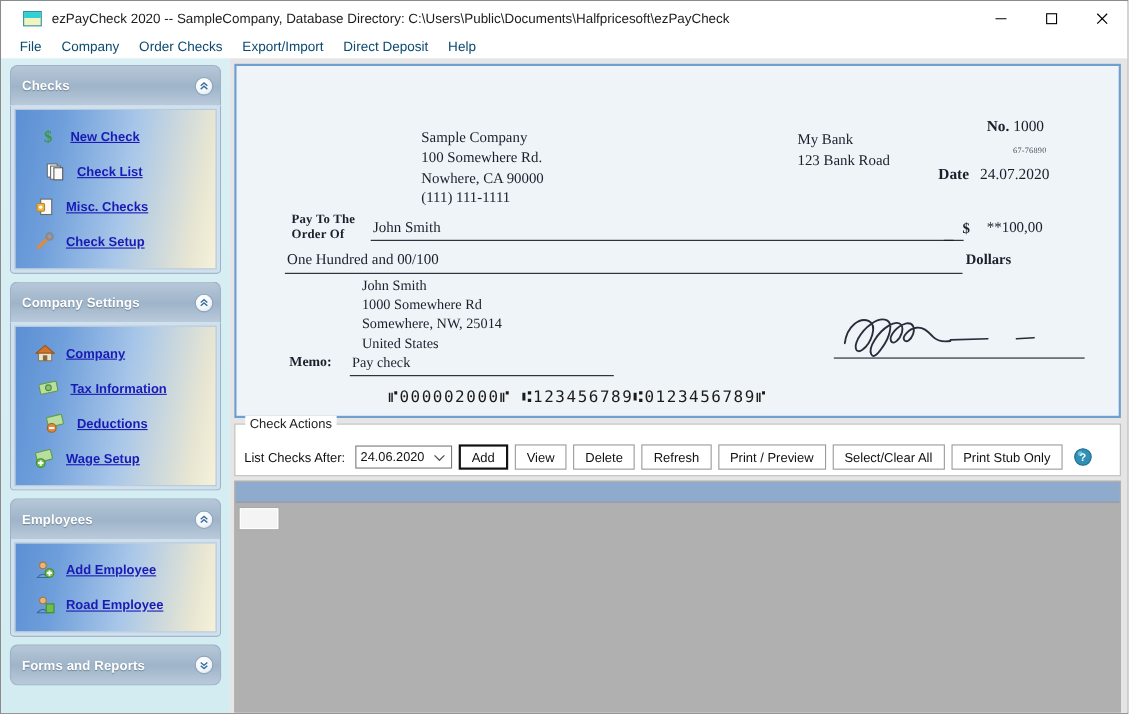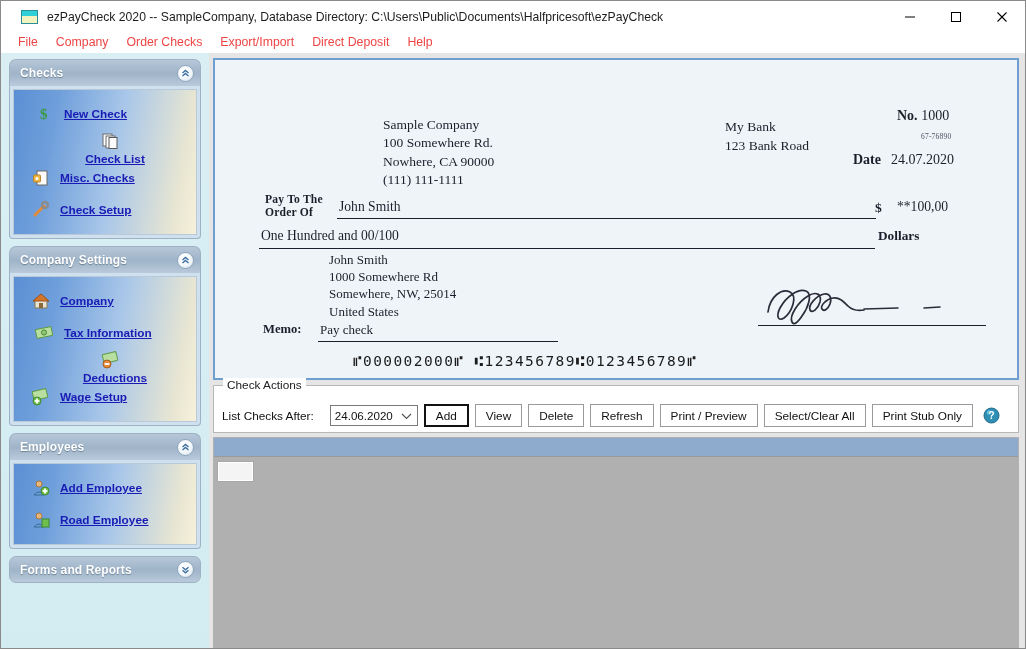--- a/index.html
+++ b/index.html
@@ -45,21 +45,21 @@
   }
   .win-btn svg { display: block; }
 
   
   .menubar {
     height: 21px;
     display: flex; align-items: center;
     background: #ffffff;
     padding-left: 8px;
     font-size: 12.3px;
-    color: #ef4444;
+    color: #0c4a6e;
     border-bottom: 1px solid #ffffff;
   }
   .menu-item { padding: 2px 9px; cursor: default; white-space: nowrap; }
 
   
   .body-area {
     position: absolute;
     top: 52px; left: 0; right: 0; bottom: 0;
     display: flex;
   }
@@ -69,21 +69,21 @@
     width: 208px;
     flex: 0 0 208px;
     background: #d7eef3;
     background: linear-gradient(180deg,#d9eff4 0%, #d2ecf2 100%);
     padding: 6px 8px 0 8px;
     overflow: hidden;
     position: relative;
   }
   .panel { margin-bottom: 7px; }
   .panel-header {
-    height: 27px;
+    height: 37px;
     border-radius: 7px 7px 0 0;
     background: linear-gradient(180deg,#b6c7d8 0%, #9fb4c9 52%, #b9cadb 100%);
     border: 1px solid #9fb2c4;
     border-bottom: none;
     display: flex; align-items: center;
     padding: 0 6px 0 10px;
     position: relative;
   }
   .panel.collapsed .panel-header { border-radius: 7px; border-bottom: 1px solid #9fb2c4; }
   .panel-title {
@@ -123,21 +123,21 @@
     display: flex; align-items: center; justify-content: center;
     margin-right: 8px;
   }
   .nav-link {
     font-size: 11.8px; font-weight: bold;
     color: #1a1ab4;
     text-decoration: underline;
     cursor: pointer;
     white-space: nowrap;
   }
-  .nav-row.indent-1 { padding-left: 20px; flex-direction: column; }
+  .nav-row.indent-1 { padding-left: 20px; }
   .nav-row.indent-2 { padding-left: 10px; }
 
   
   .content {
     flex: 1 1 auto;
     background: #e5e5e5;
     position: relative;
     display: flex;
     flex-direction: column;
     overflow: hidden;
@@ -228,21 +228,21 @@
     padding: 0 4px;
     font-size: 11.8px;
     color: #222;
   }
   .actions-row {
     position: absolute;
     left: 8px; right: 6px; top: 18px;
     display: flex; align-items: center;
     gap: 6px;
   }
-  .field-label { font-size: 11.8px; color: #111; white-space: nowrap; margin-right: 10px; }
+  .field-label { font-size: 11.8px; color: #111; white-space: nowrap; margin-right: 3px; }
   .combo {
     width: 88px; height: 21px;
     border: 1px solid #7a7a7a;
     background: #ffffff;
     display: flex; align-items: center;
     padding: 0 2px 0 4px;
     font-size: 11.6px; color: #111;
     position: relative;
   }
   .combo .cval { flex: 1 1 auto; white-space: nowrap; }

